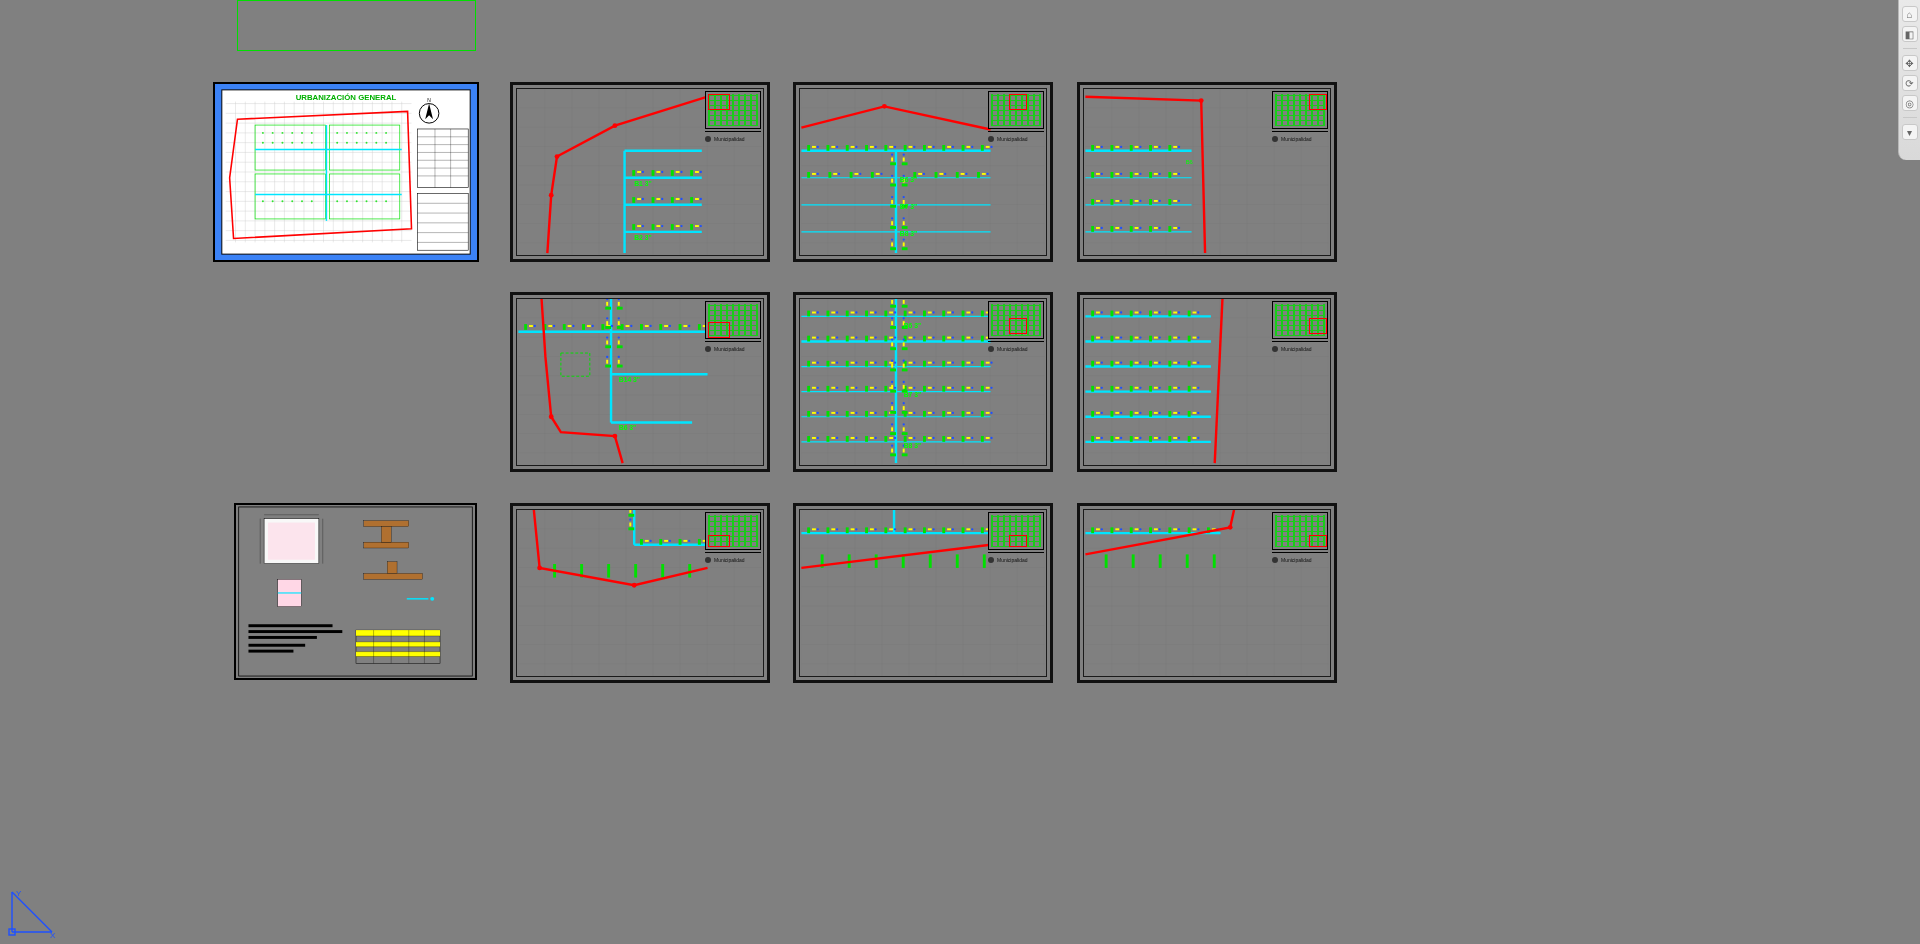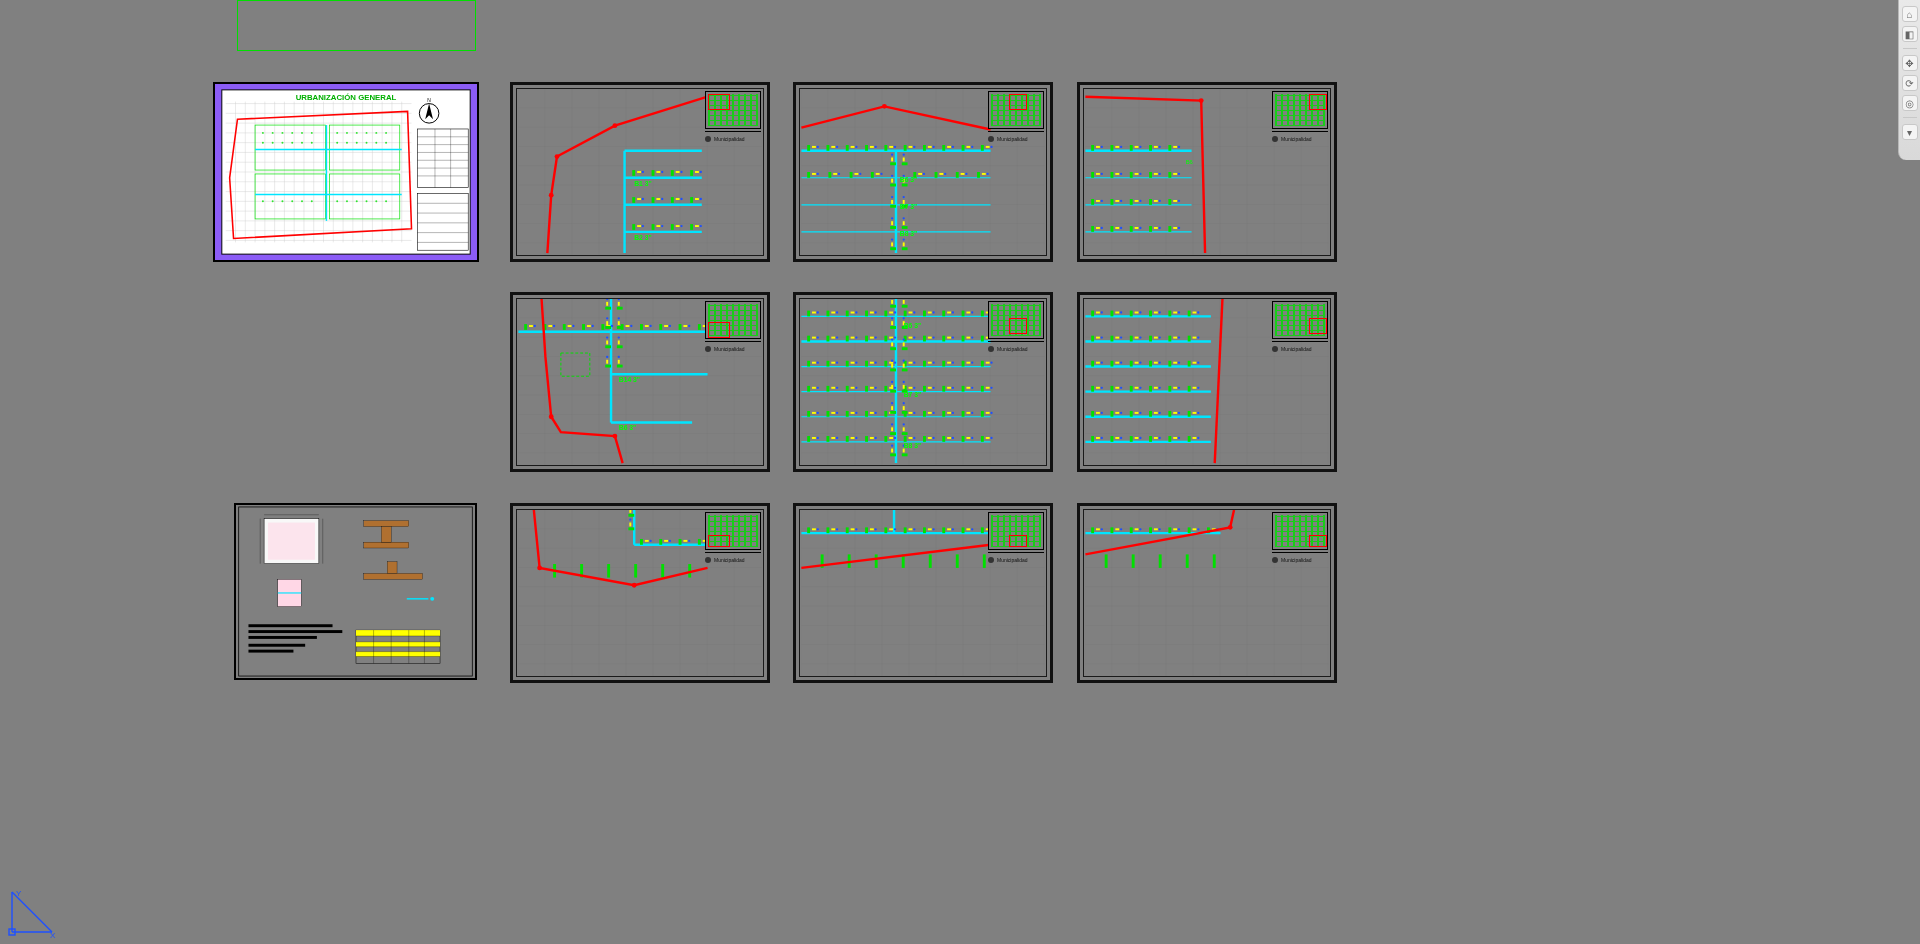--- a/index.html
+++ b/index.html
@@ -16,21 +16,21 @@
     border: 3px solid #1a1a1a;
     background: #808080;
   }
   .layout::after { 
     content: ""; position: absolute; inset: 3px; border: 1px solid #1a1a1a;
   }
 
   
   .overview {
     position: absolute; left: 213px; top: 82px; width: 266px; height: 180px;
-    background: #8b5cf6; border: 2px solid #000;
+    background: #3b82f6; border: 2px solid #000;
   }
   .overview svg { width: 100%; height: 100%; display: block; }
 
   
   .details {
     position: absolute; left: 234px; top: 503px; width: 243px; height: 177px;
     border: 2px solid #000; background: #808080;
   }
   .details svg { width: 100%; height: 100%; display: block; }
 

